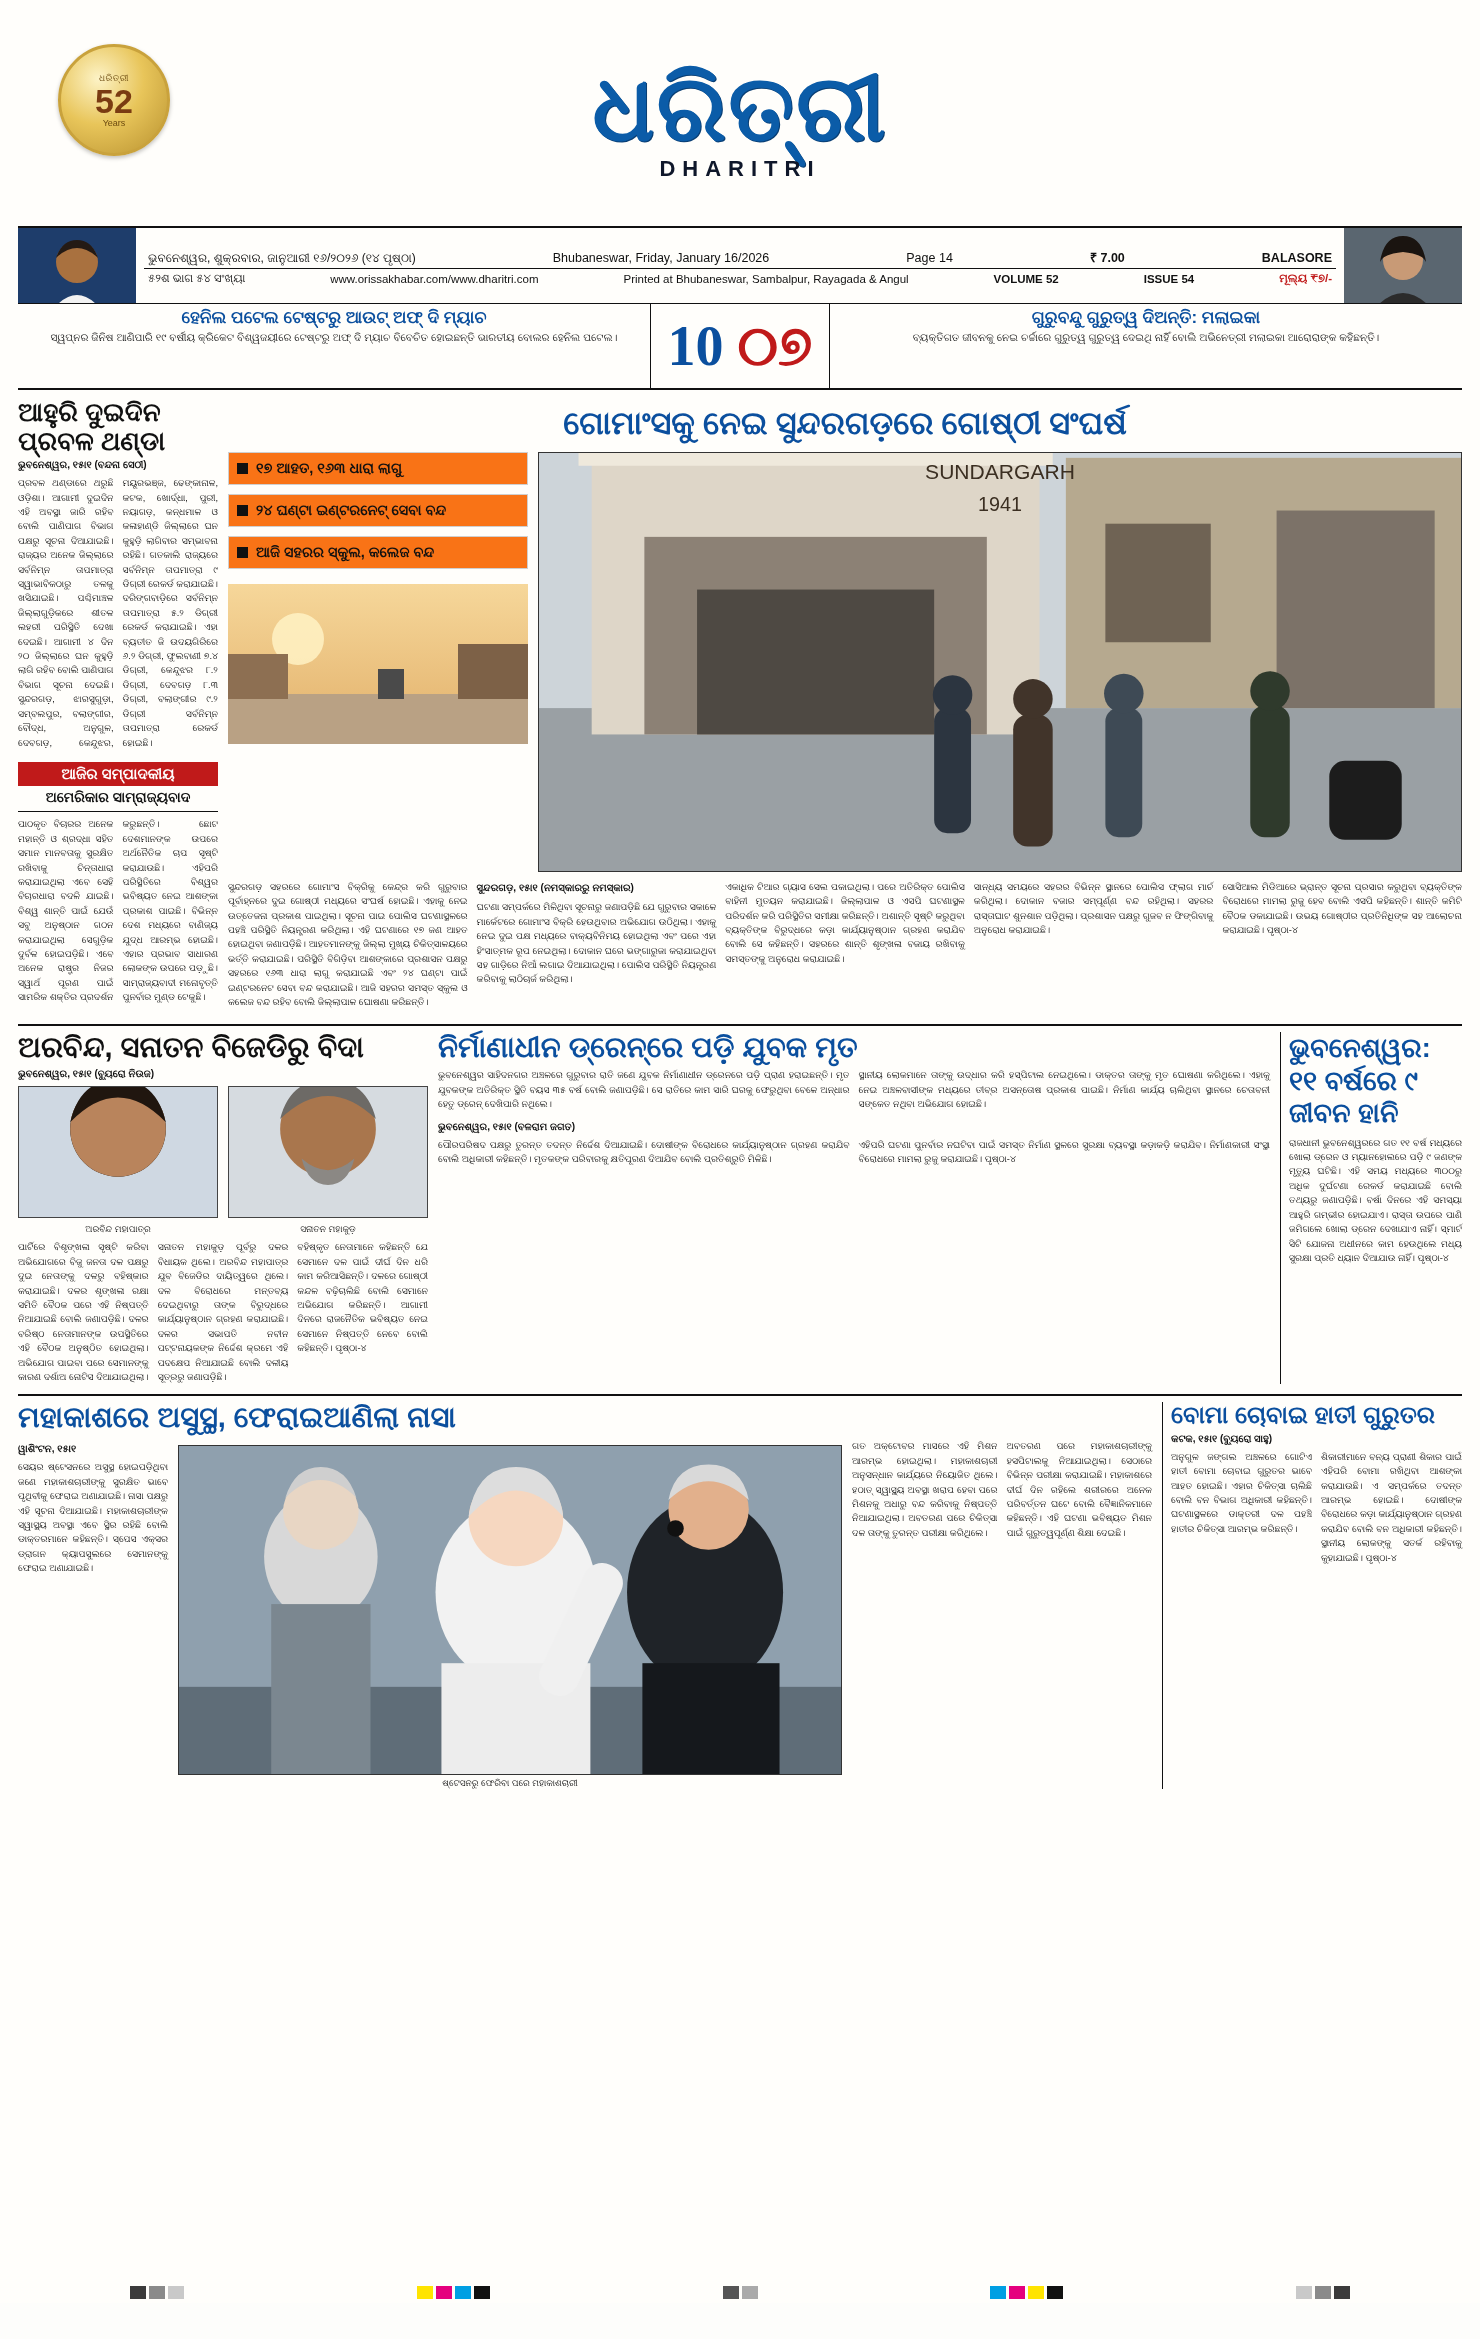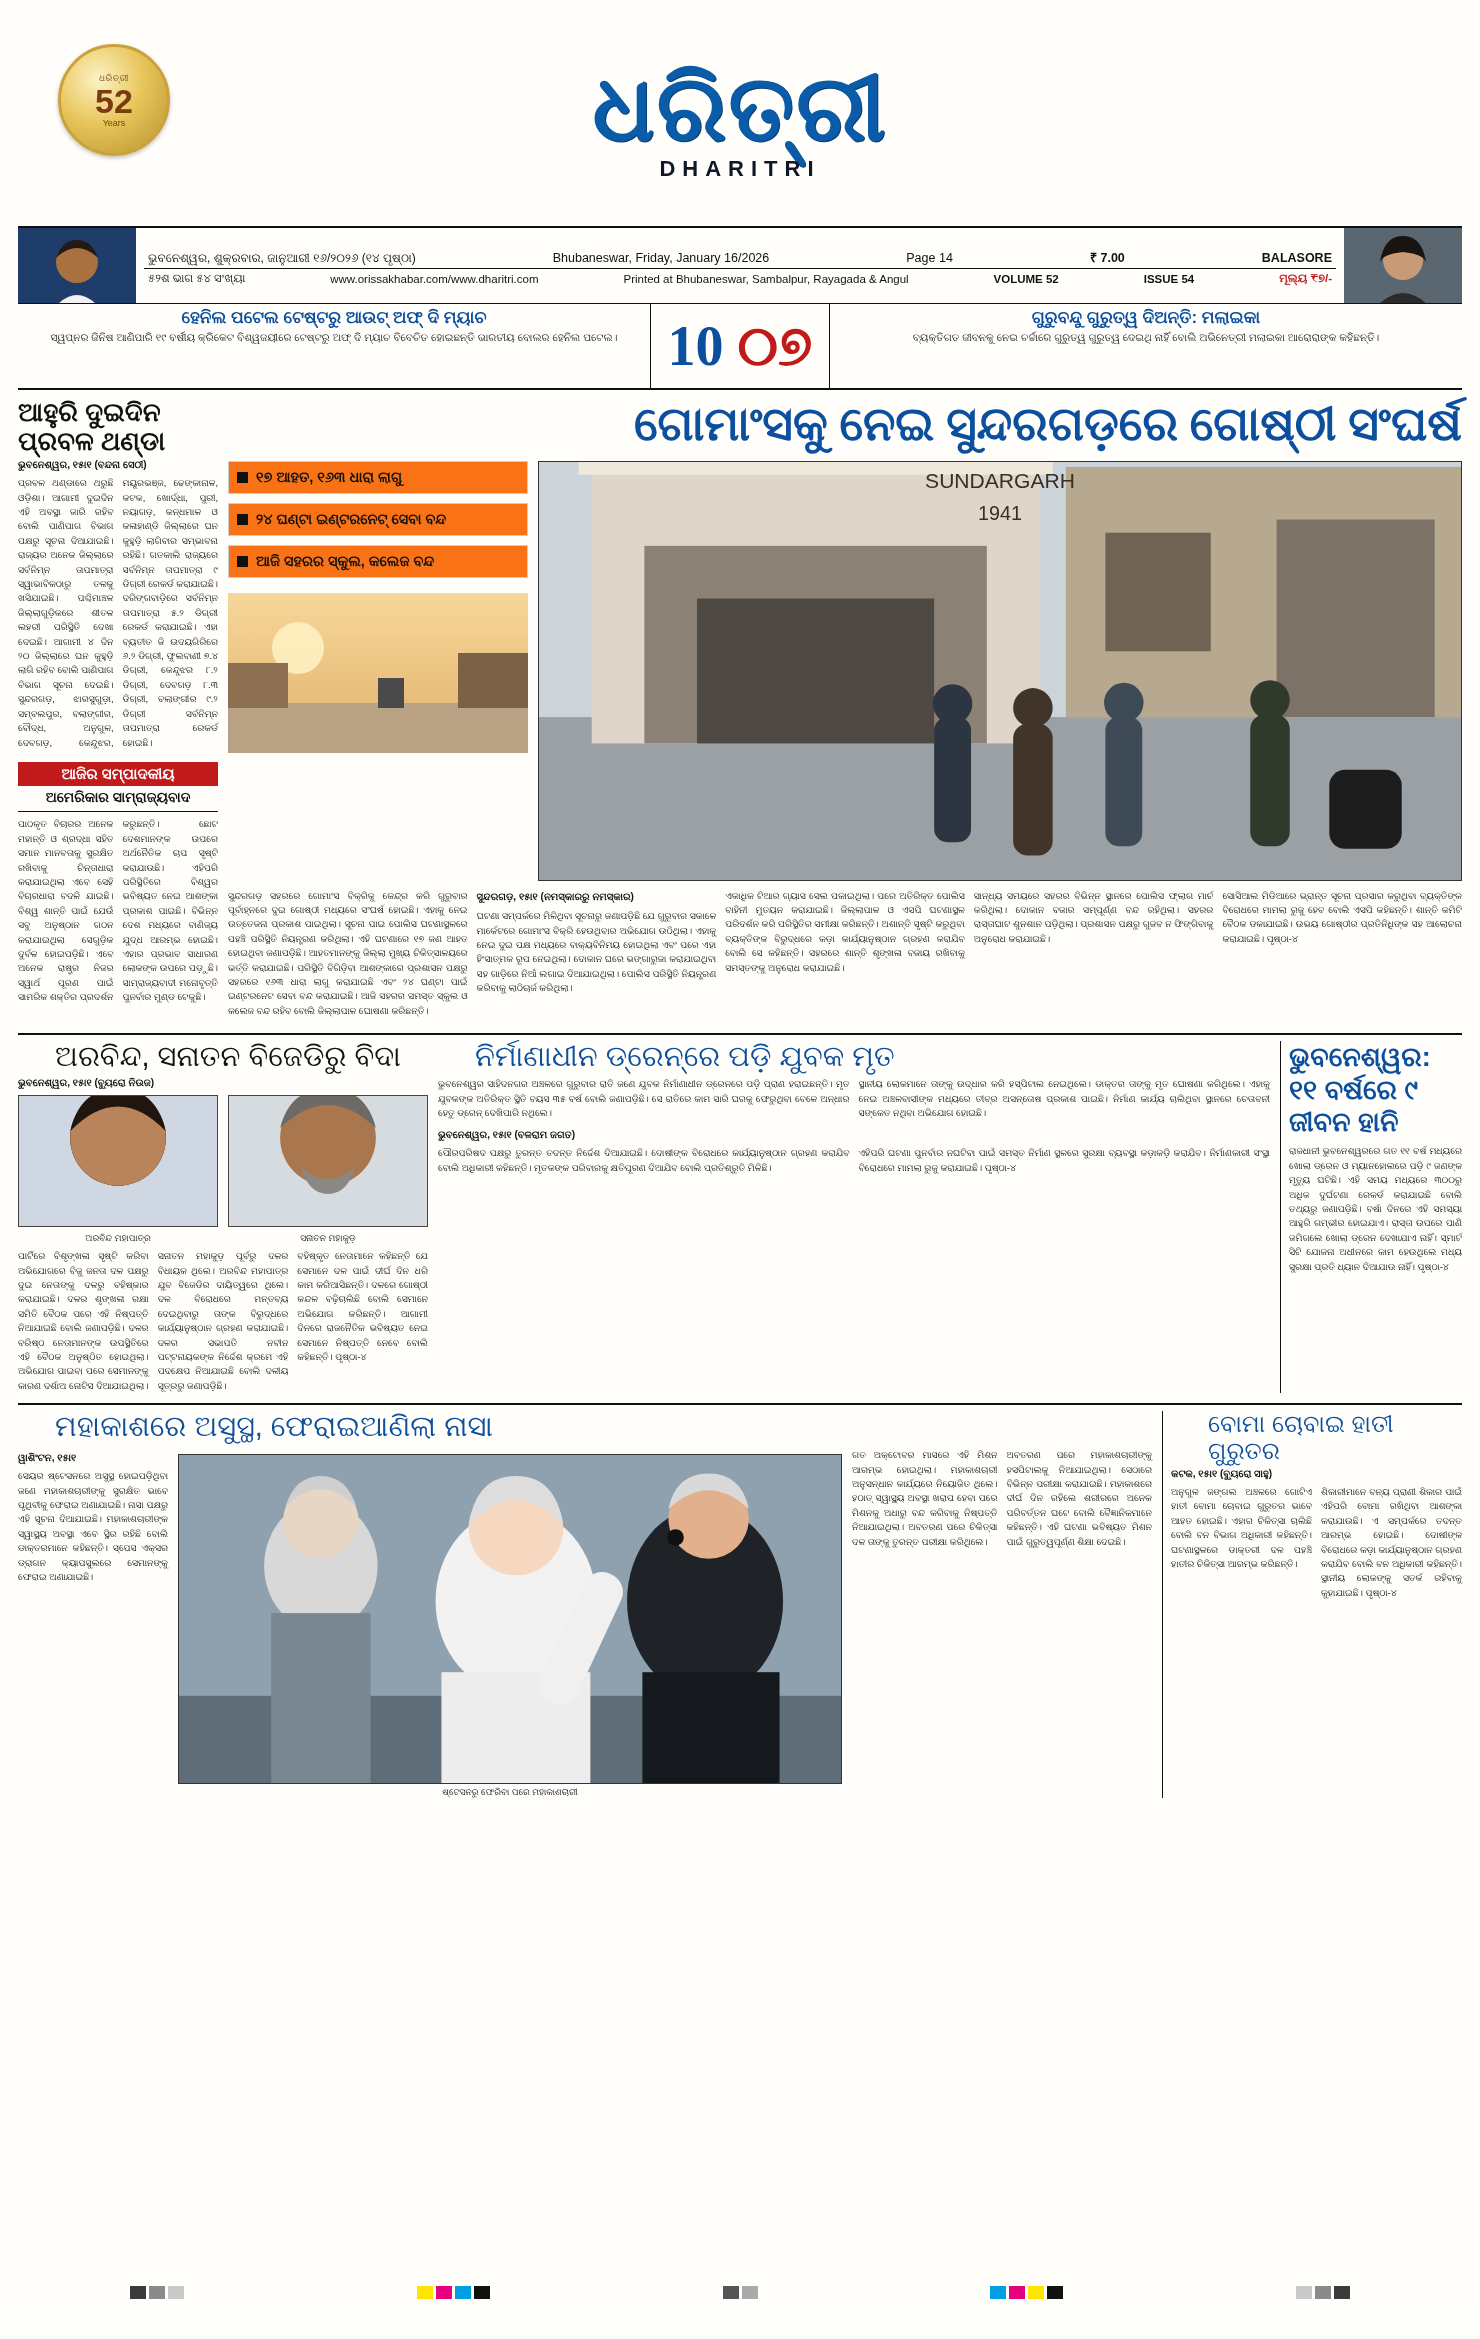--- a/index.html
+++ b/index.html
@@ -197,27 +197,27 @@
     text-align: center;
     font-size: 14px;
     font-weight: bold;
     border-bottom: 1px solid #111;
     padding: 3px 0 5px;
     margin-bottom: 5px;
   }
 
   
   .lead-head {
-    font-size: 47px;
+    font-size: 32px;
     line-height: 1.12;
     font-weight: bold;
     color: #0b4f9e;
-    text-align: right;
+    text-align: center;
     font-family: "Liberation Serif", serif;
-    margin: 0 0 10px;
+    margin: 8px 0 10px;
   }
   .lead-body { display: flex; gap: 10px; }
   .bullets { width: 300px; flex: 0 0 300px; }
   .bullet {
     background: #f97316;
     border: 1px solid #cfcfcf;
     font-size: 14.5px;
     font-weight: bold;
     padding: 7px 8px;
     margin-bottom: 9px;
@@ -249,25 +249,24 @@
   .lead-cols .lc { flex: 1; font-size: 9.3px; line-height: 1.55; text-align: justify; }
   .lead-cols .lc p { margin: 0 0 5px; }
 
   
   .band2 { display: flex; gap: 10px; margin-top: 10px; border-top: 2px solid #111; padding-top: 6px; }
   .b2-left { flex: 0 0 410px; }
   .b2-mid { flex: 1; }
   .b2-right { flex: 0 0 182px; border-left: 1px solid #111; padding-left: 8px; }
   .h2head {
     font-size: 29px;
-    font-weight: normal;
+    font-weight: bold;
     color: #111;
     line-height: 1.1;
     margin-bottom: 3px;
-    margin-left: 37px;
   }
   .h2head.blue { color: #0b4f9e; }
   .portraits { display: flex; gap: 10px; margin: 6px 0 4px; }
   .portrait {
     flex: 1;
     height: 132px;
     border: 1px solid #444;
     background: linear-gradient(#dfe6ee,#b9c2cc);
     position: relative;
   }

